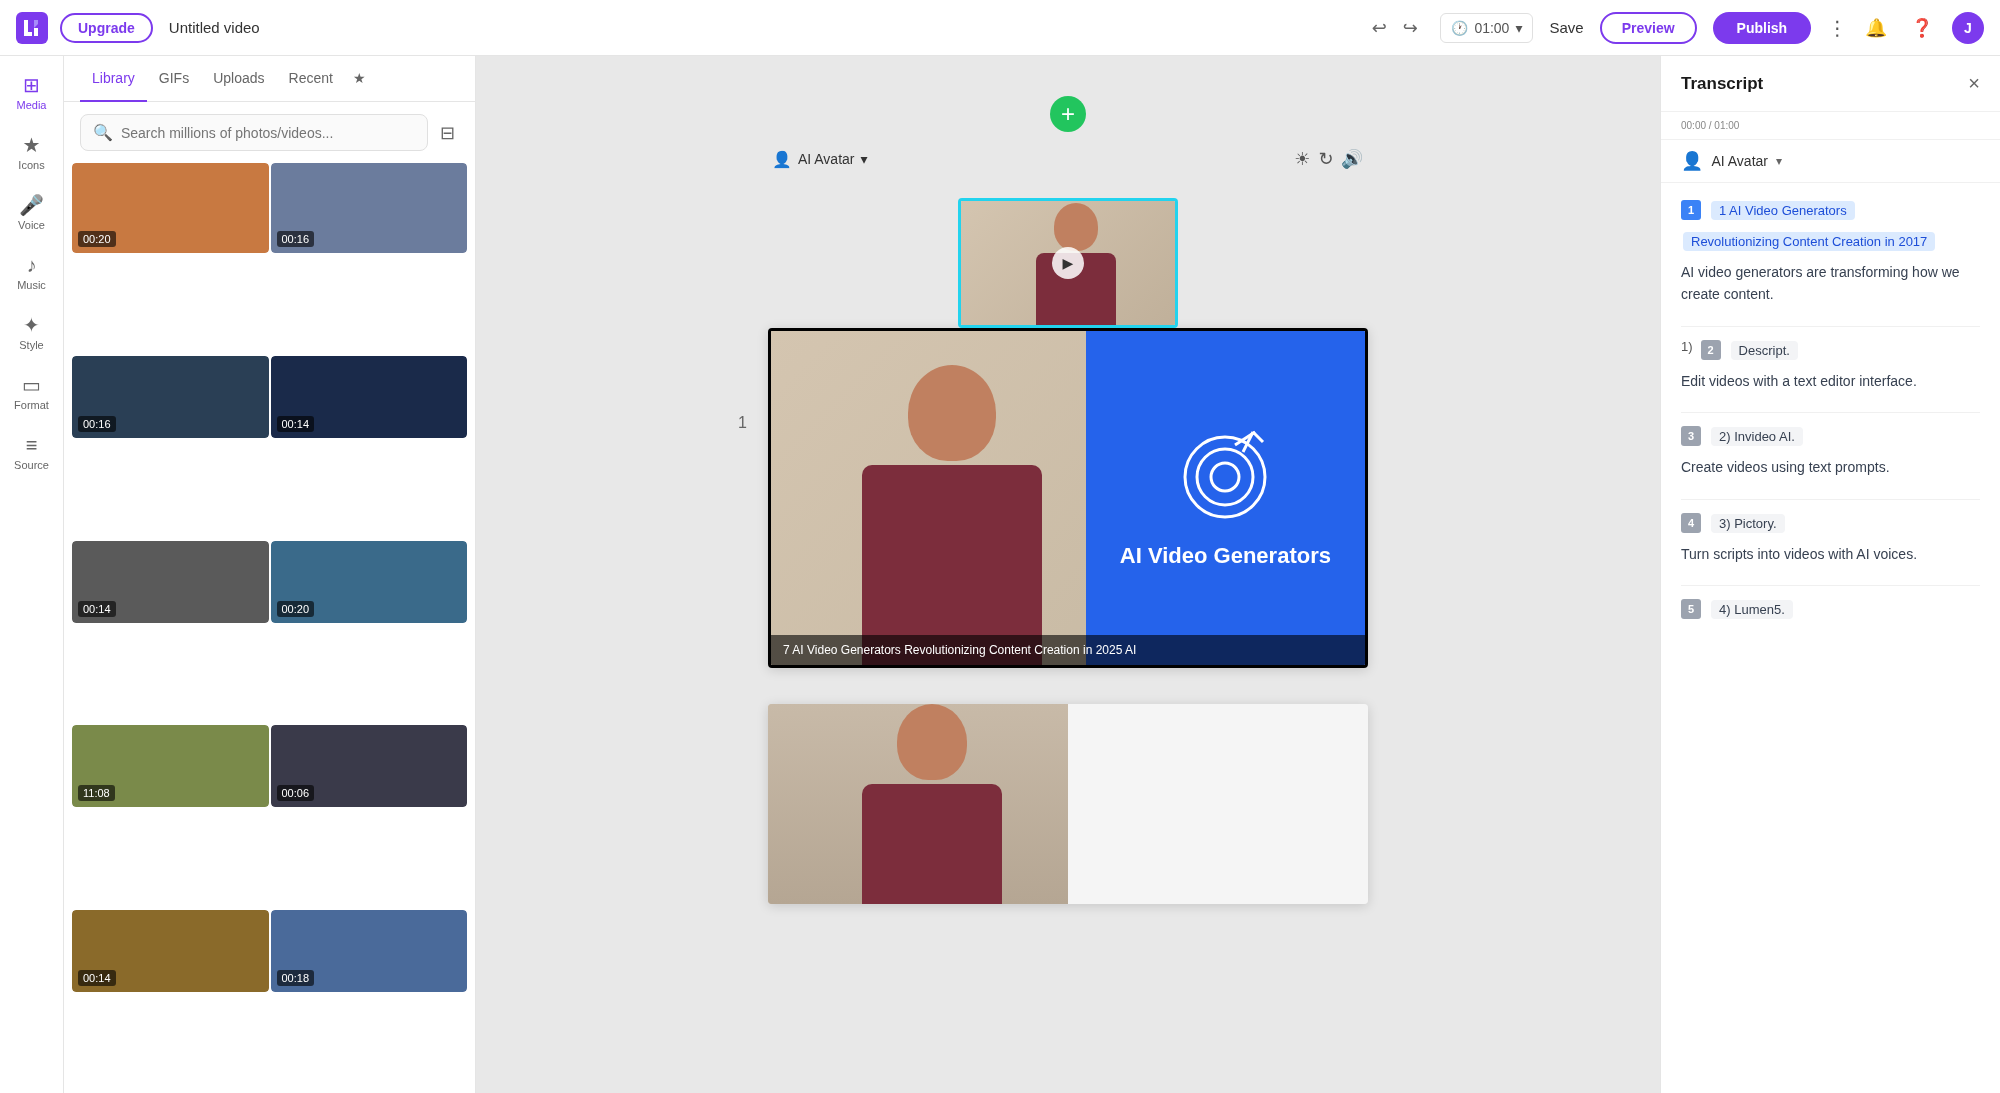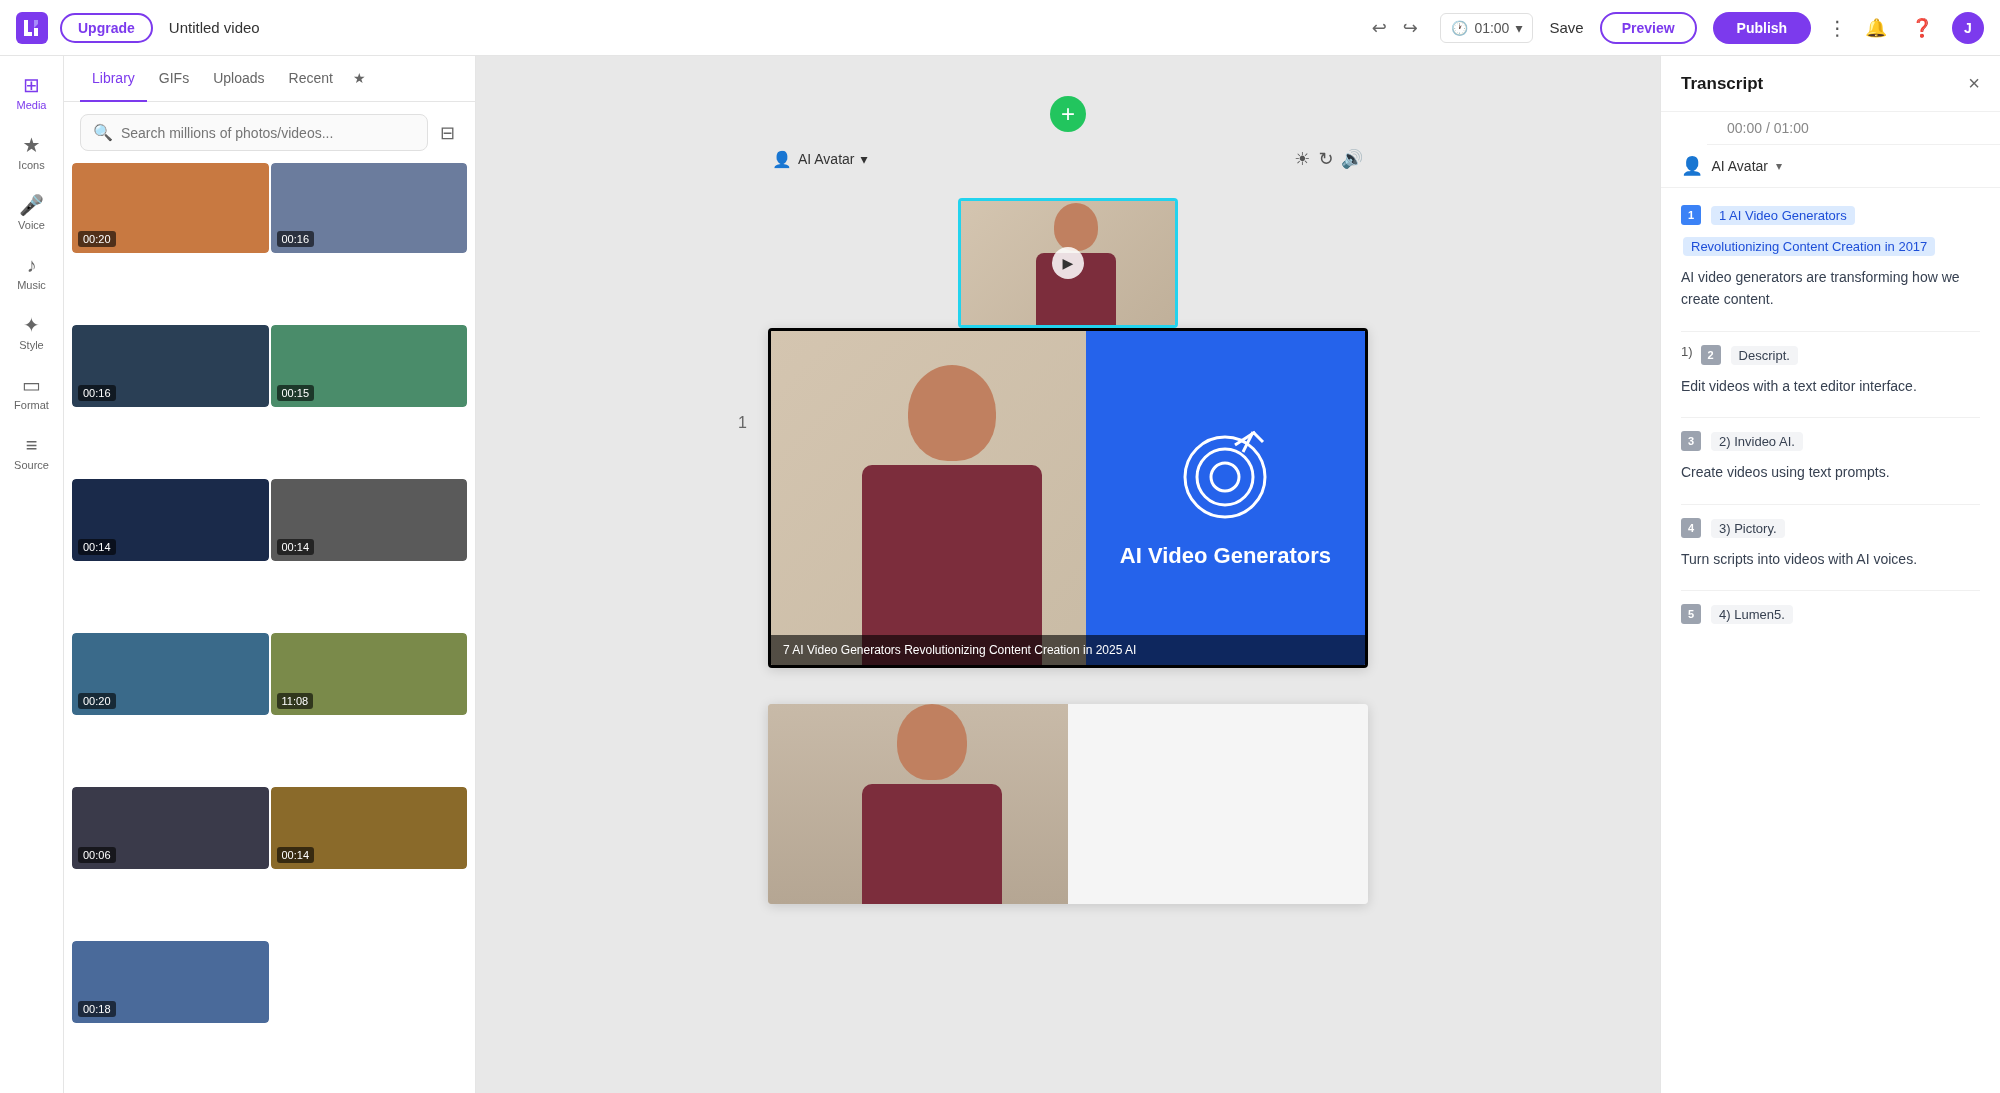--- a/index.html
+++ b/index.html
@@ -128,21 +128,21 @@
     .right-panel {
       position: fixed; right: 0; top: 56px; bottom: 0; width: 340px;
       background: #fff; border-left: 1px solid #e5e5e5; display: flex; flex-direction: column;
     }
     .transcript-header {
       display: flex; align-items: center; justify-content: space-between;
       padding: 16px 20px; border-bottom: 1px solid #f0f0f0; gap: 28px;
     }
     .transcript-title { font-size: 17px; font-weight: 600; color: #1a1a1a; }
     .close-btn { background: none; border: none; cursor: pointer; color: #666; font-size: 20px; }
-    .transcript-timer { font-size: 14px; color: #888; padding: 8px 20px; border-bottom: 1px solid #f0f0f0; margin-left: 46px; }
+    .transcript-timer { font-size: 10px; color: #888; padding: 8px 20px; border-bottom: 1px solid #f0f0f0; }
     .transcript-avatar-row {
       display: flex; align-items: center; gap: 8px; padding: 10px 20px;
       border-bottom: 1px solid #f0f0f0; cursor: pointer;
     }
     .trans-avatar-icon { font-size: 18px; color: #555; }
     .trans-avatar-label { font-size: 14px; color: #333; }
     .trans-chevron { font-size: 12px; color: #666; }
     .transcript-content { flex: 1; overflow-y: auto; padding: 16px 20px; }
     .trans-block { margin-bottom: 20px; }
     .trans-segment { display: flex; gap: 8px; margin-bottom: 8px; align-items: flex-start; flex-wrap: wrap; }
@@ -257,24 +257,20 @@
       <div class="thumb-bg" style="height:100%;background:#c87941;border-radius:4px;"></div>
       <span class="thumb-duration">00:20</span>
     </div>
       <div class="media-thumb" style="height: 90px;">
       <div class="thumb-bg" style="height:100%;background:#6b7c9d;border-radius:4px;"></div>
       <span class="thumb-duration">00:16</span>
     </div>
       <div class="media-thumb" style="height: 82px;">
       <div class="thumb-bg" style="height:100%;background:#2a3f55;border-radius:4px;"></div>
       <span class="thumb-duration">00:16</span>
-    </div>
-      <div class="media-thumb" style="height: 82px;">
-      <div class="thumb-bg" style="height:100%;background:#4a8c6a;border-radius:4px;"></div>
-      <span class="thumb-duration">00:15</span>
     </div>
       <div class="media-thumb" style="height: 82px;">
       <div class="thumb-bg" style="height:100%;background:#1a2a4a;border-radius:4px;"></div>
       <span class="thumb-duration">00:14</span>
     </div>
       <div class="media-thumb" style="height: 82px;">
       <div class="thumb-bg" style="height:100%;background:#5a5a5a;border-radius:4px;"></div>
       <span class="thumb-duration">00:14</span>
     </div>
       <div class="media-thumb" style="height: 82px;">

